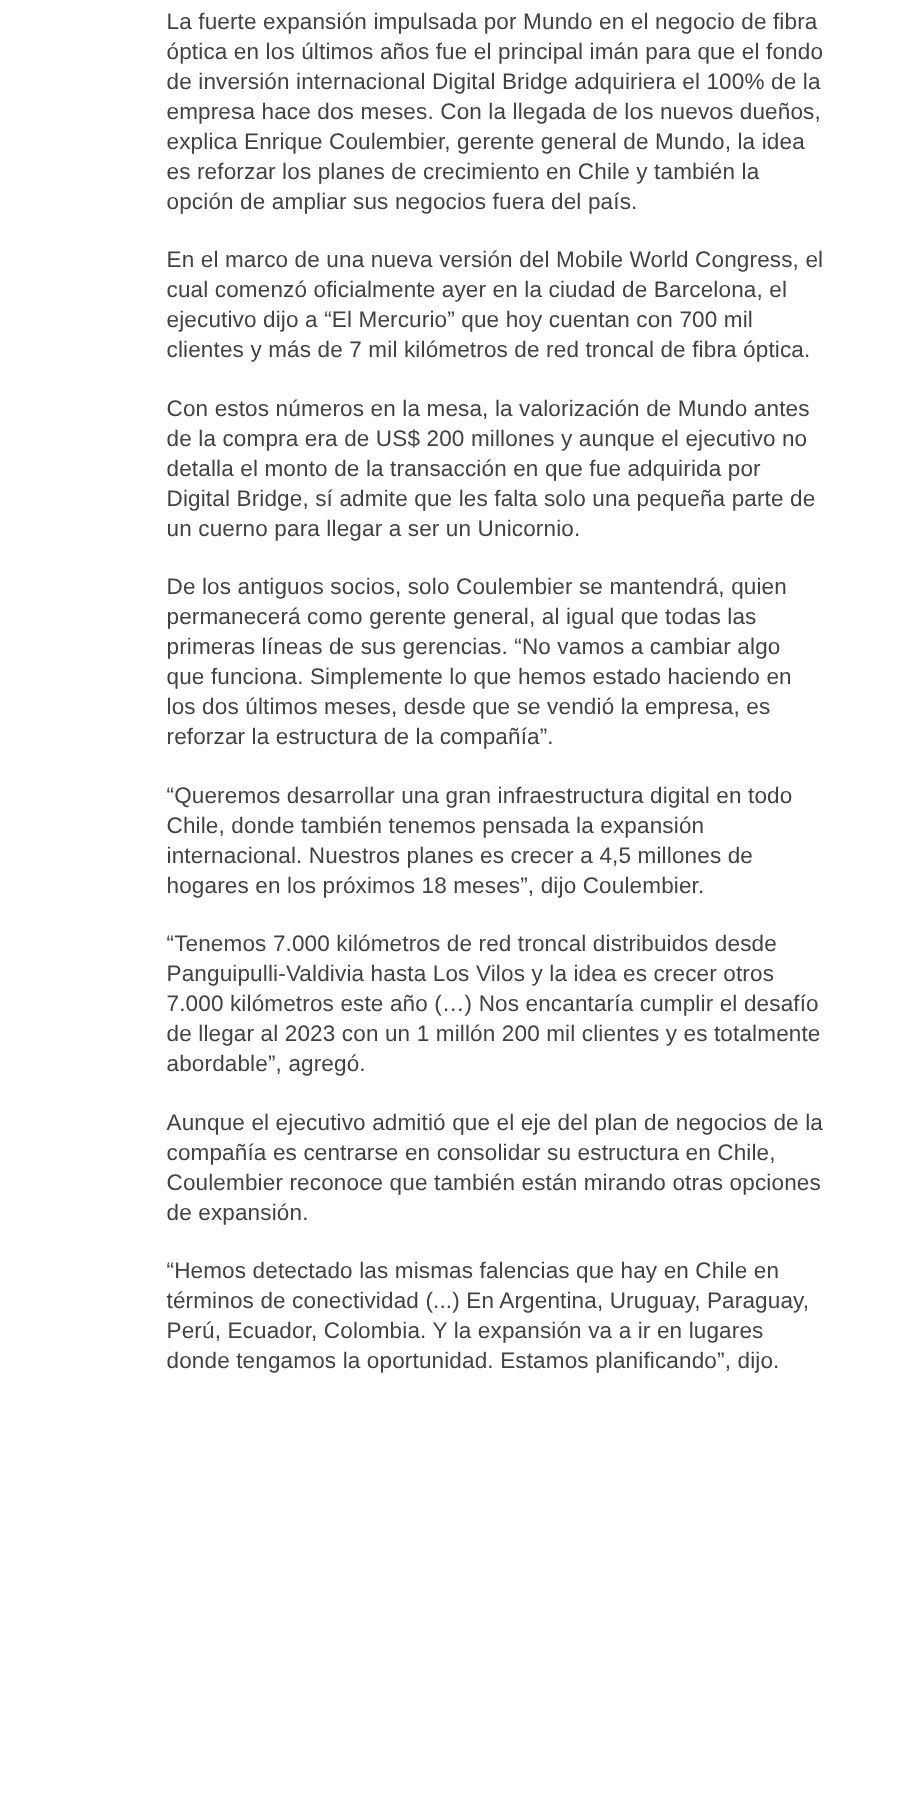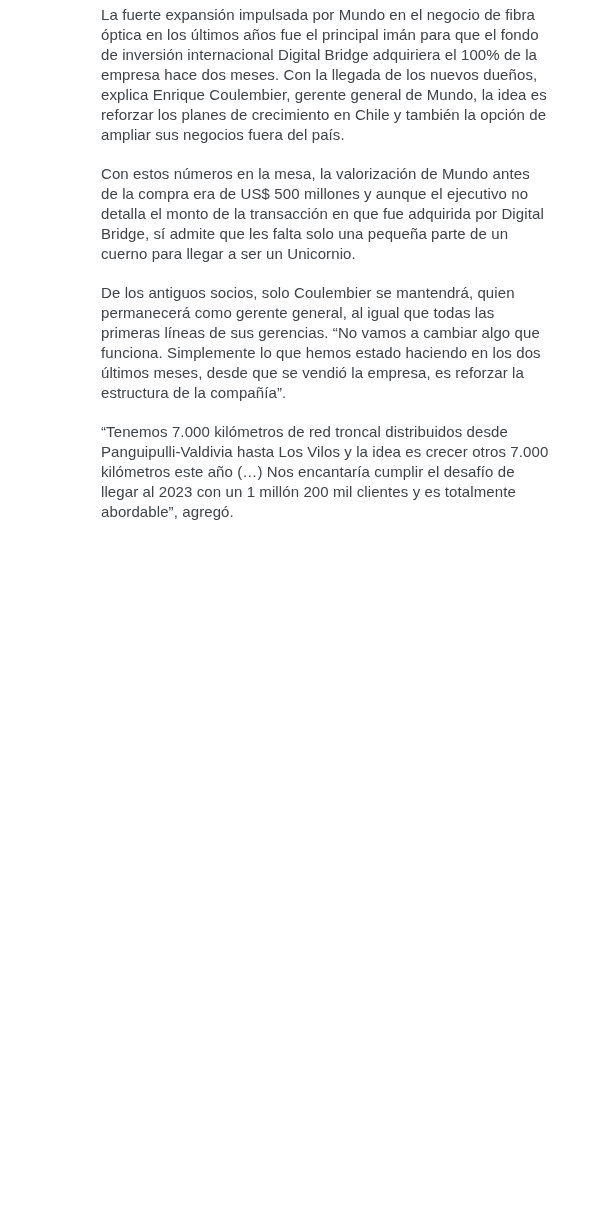--- a/index.html
+++ b/index.html
@@ -12,28 +12,32 @@
     min-height: 1210px;
     font-family: "Liberation Sans", "DejaVu Sans", sans-serif;
     -webkit-font-smoothing: antialiased;
   }
   .article {
     box-sizing: content-box;
     padding: 5px 0 0 97px;
     width: 452px;
   }
   .article p {
-    margin: 0 0 19px 4px;
+    margin: 0 0 19px 14px;
     font-size: 15px;
     line-height: 20px;
     letter-spacing: 0.1px;
     text-align: left;
   }
 </style>
 </head>
 <body>
 
 <div class="article" id="article-body" style="color: rgb(63, 67, 71);">
     <p>La fuerte expansión impulsada por Mundo en el negocio de fibra óptica en los últimos años fue el principal imán para que el fondo de inversión internacional Digital Bridge adquiriera el 100% de la empresa hace dos meses. Con la llegada de los nuevos dueños, explica Enrique Coulembier, gerente general de Mundo, la idea es reforzar los planes de crecimiento en Chile y también la opción de ampliar sus negocios fuera del país.</p>
-    <p>Con estos números en la mesa, la valorización de Mundo antes de la compra era de US$ 500 millones y aunque el ejecutivo no detalla el monto de la transacción en que fue adquirida por Digital Bridge, sí admite que les falta solo una pequeña parte de un cuerno para llegar a ser un Unicornio.</p>
+    <p>En el marco de una nueva versión del Mobile World Congress, el cual comenzó oficialmente ayer en la ciudad de Barcelona, el ejecutivo dijo a “El Mercurio” que hoy cuentan con 700 mil clientes y más de 7 mil kilómetros de red troncal de fibra óptica.</p>
+    <p>Con estos números en la mesa, la valorización de Mundo antes de la compra era de US$ 200 millones y aunque el ejecutivo no detalla el monto de la transacción en que fue adquirida por Digital Bridge, sí admite que les falta solo una pequeña parte de un cuerno para llegar a ser un Unicornio.</p>
     <p>De los antiguos socios, solo Coulembier se mantendrá, quien permanecerá como gerente general, al igual que todas las primeras líneas de sus gerencias. “No vamos a cambiar algo que funciona. Simplemente lo que hemos estado haciendo en los dos últimos meses, desde que se vendió la empresa, es reforzar la estructura de la compañía”.</p>
+    <p>“Queremos desarrollar una gran infraestructura digital en todo Chile, donde también tenemos pensada la expansión internacional. Nuestros planes es crecer a 4,5 millones de hogares en los próximos 18 meses”, dijo Coulembier.</p>
     <p>“Tenemos 7.000 kilómetros de red troncal distribuidos desde Panguipulli-Valdivia hasta Los Vilos y la idea es crecer otros 7.000 kilómetros este año (…) Nos encantaría cumplir el desafío de llegar al 2023 con un 1 millón 200 mil clientes y es totalmente abordable”, agregó.</p>
+    <p>Aunque el ejecutivo admitió que el eje del plan de negocios de la compañía es centrarse en consolidar su estructura en Chile, Coulembier reconoce que también están mirando otras opciones de expansión.</p>
+    <p>“Hemos detectado las mismas falencias que hay en Chile en términos de conectividad (...) En Argentina, Uruguay, Paraguay, Perú, Ecuador, Colombia. Y la expansión va a ir en lugares donde tengamos la oportunidad. Estamos planificando”, dijo.</p>
   </div>
 
 </body></html>

